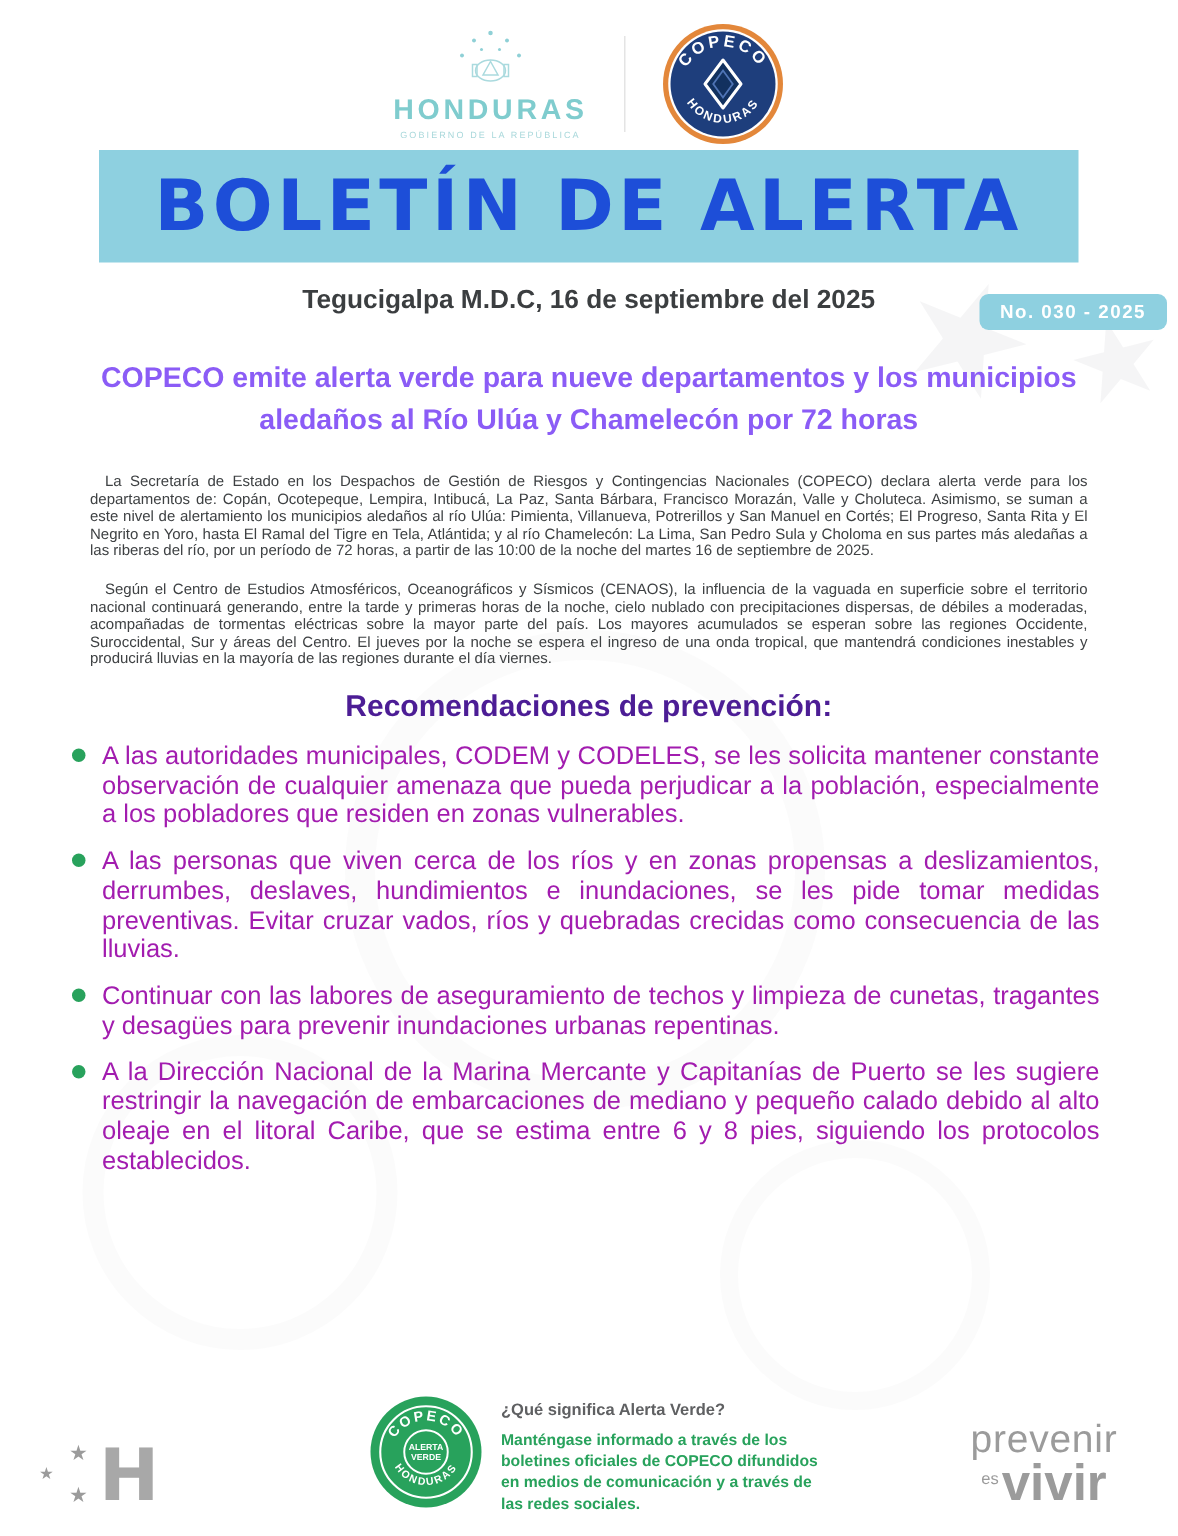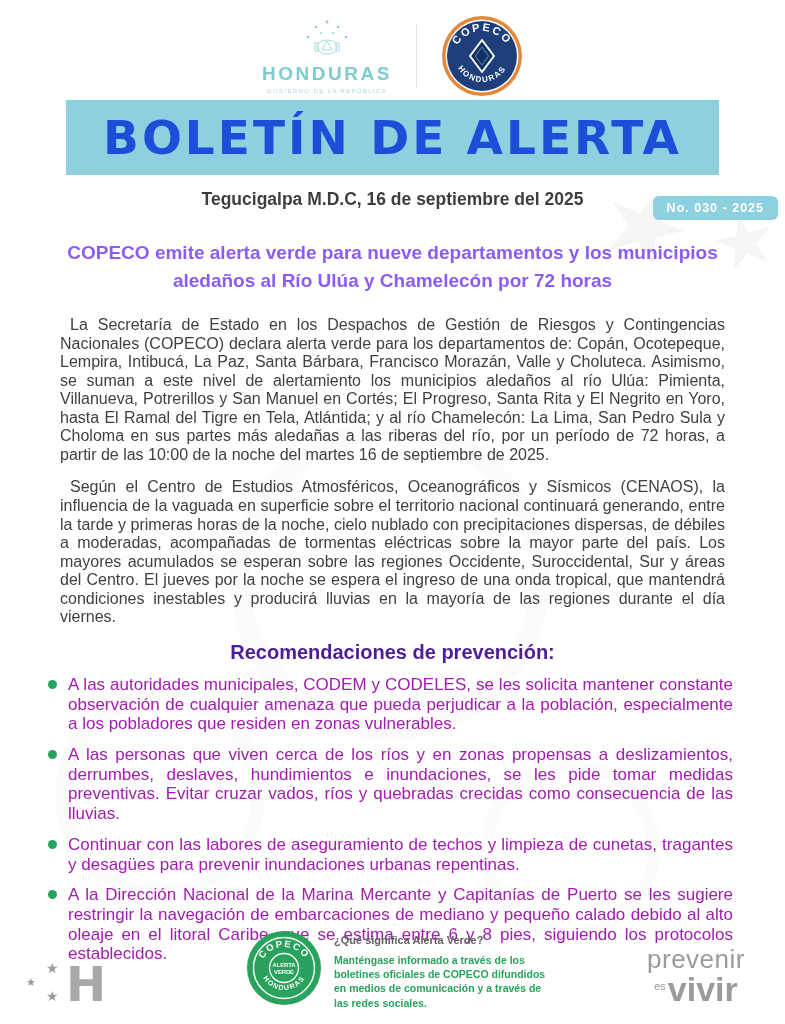--- a/index.html
+++ b/index.html
@@ -50,21 +50,21 @@
   }
 
   
   .headline {
     margin: 18px 62px 0; text-align: center;
     color: #8b5cf6; font-size: 19px; font-weight: bold; line-height: 1.45;
   }
 
   
   .para {
-    margin: 22px 60px 0; font-size: 16px; line-height: 1.16;
+    margin: 22px 60px 0; font-size: 10px; line-height: 1.16;
     text-align: justify; text-indent: 10px; color: #3e4143;
   }
   .para.second { margin-top: 14px; }
 
   
   .rec-heading { margin: 14px 60px 0; color: #4c1d95; font-size: 20px; font-weight: bold; text-align: center; }
   .bullet { display: flex; margin: 11px 52px 0 48px; }
   .bullet-dot { width: 9px; height: 9px; border-radius: 50%; background: #28a25c; margin: 5px 11px 0 0; flex: none; }
   .bullet-text { flex: 1; font-size: 17px; line-height: 1.16; text-align: justify; color: #a21caf; }
 

